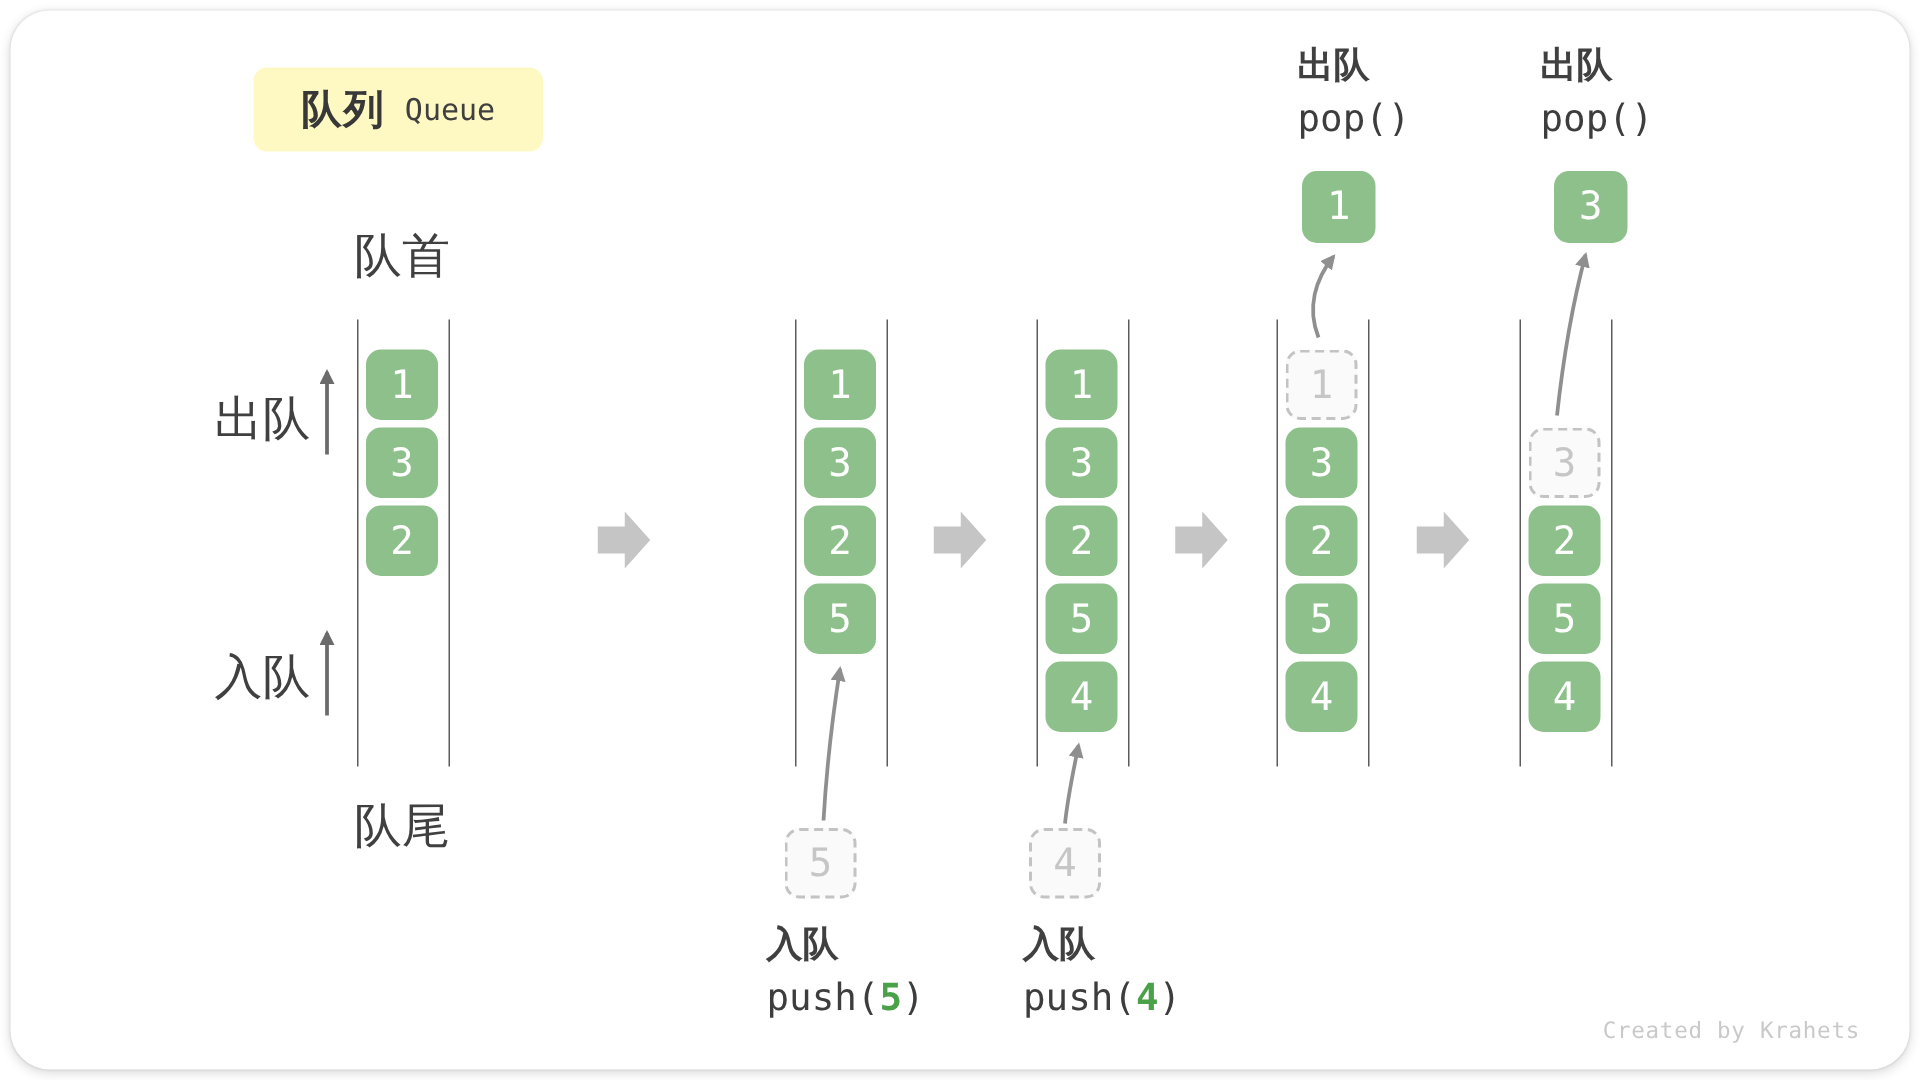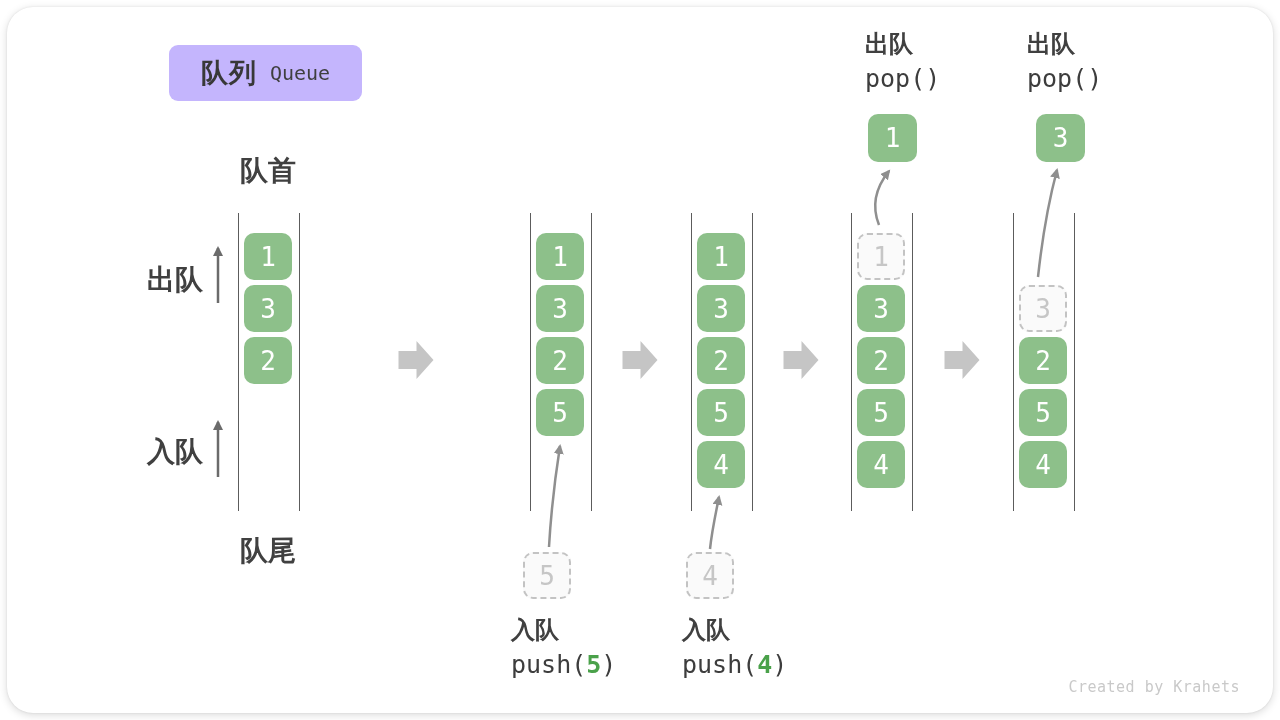--- a/index.html
+++ b/index.html
@@ -4,26 +4,26 @@
 <style>
   * { margin:0; padding:0; box-sizing:border-box; }
   html,body { width:1280px; height:720px; background:#ffffff; overflow:hidden;
               font-family:"Liberation Sans", sans-serif; }
   .card { position:absolute; left:7px; top:7px; width:1266px; height:706px;
           background:#ffffff; border-radius:26px;
           box-shadow:0 2px 8px rgba(0,0,0,.15), 0 0 2px rgba(0,0,0,.10); }
   #diagram { position:absolute; left:0; top:0; width:1280px; height:720px; }
 
   .badge { position:absolute; left:169px; top:45px; width:193px; height:56px;
-           background:#c4b5fd; border-radius:9px;
+           background:#fef9c3; border-radius:9px;
            display:flex; align-items:center; justify-content:center; gap:13px; }
   .badge .zh { font-size:27px; font-weight:700; color:#383838; letter-spacing:1px; }
   .badge .en { font-size:20px; font-family:"DejaVu Sans Mono", monospace; color:#3f3f3f; }
 
-  .cjk-label { position:absolute; font-size:28px; font-weight:700; color:#404040;
+  .cjk-label { position:absolute; font-size:32px; font-weight:400; color:#404040;
                white-space:nowrap; transform:translate(-50%,-50%);text-align:center; }
 
   .channel-line { position:absolute; width:1.5px; background:#5c5c5c; }
 
   .slot { position:absolute; width:48px; height:47px; border-radius:10px;
           display:flex; align-items:center; justify-content:center;
           font-family:"DejaVu Sans Mono", monospace; font-size:26px; }
   .slot.filled { background:#8dc08a; color:#ffffff; }
   .slot.dashed { background:#fafafa; border:2px dashed #c3c3c3; color:#c6c6c6; }
 

